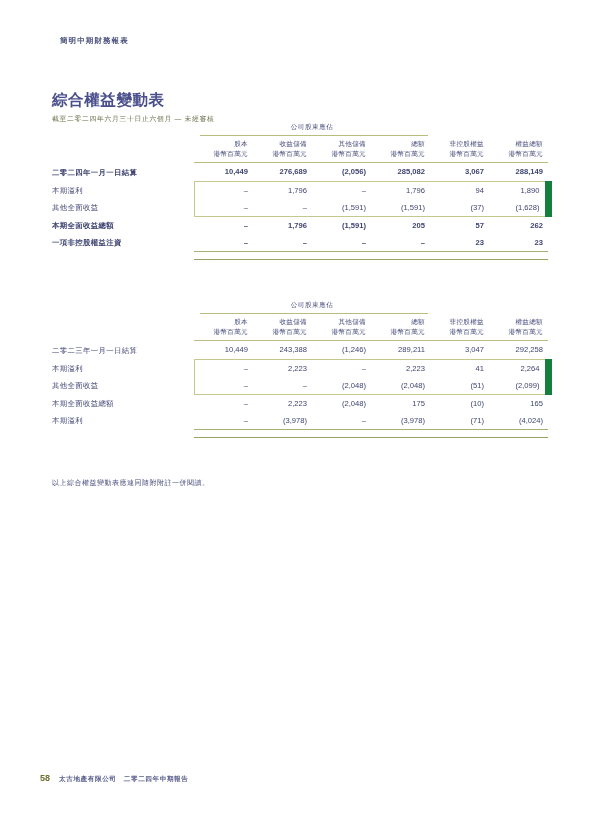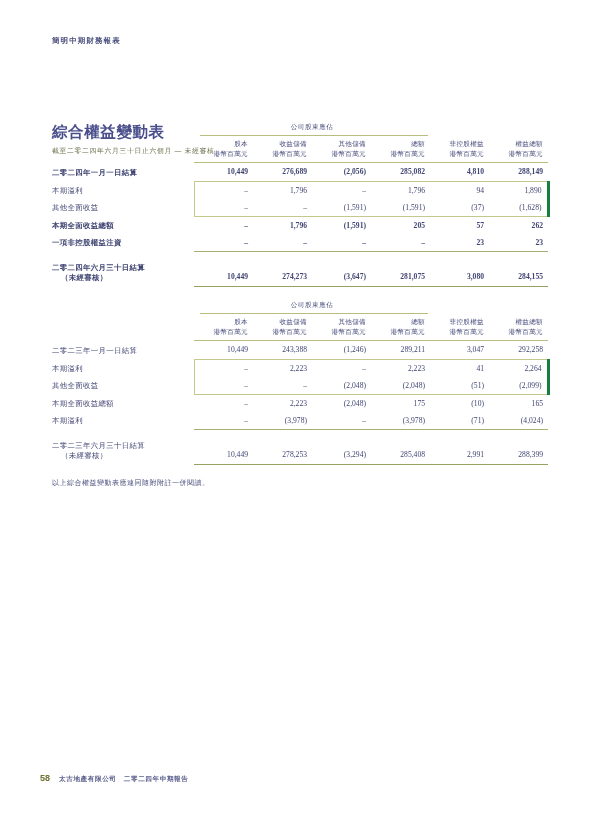--- a/index.html
+++ b/index.html
@@ -18,35 +18,34 @@
   .page {
     position: absolute;
     left: 0; top: 0;
     width: 600px;
     height: 814px;
   }
 
   
   .running-header {
     position: absolute;
-    left: 52px;
+    left: 60px;
     top: 36px;
     font-size: 7.5px;
     letter-spacing: 1.1px;
     color: #4a4f7d;
     font-weight: bold;
   }
 
   
   .title-block {
     position: absolute;
     left: 52px;
     top: 91px;
     width: 500px;
-    margin-top: 32px;
   }
   .doc-title {
     font-size: 15.5px;
     font-weight: bold;
     color: #4a4f8c;
     letter-spacing: 0.6px;
     margin: 0;
     line-height: 1.2;
   }
   .doc-subtitle {
@@ -63,21 +62,20 @@
     left: 52px;
     width: 496px;
   }
   #table-one-wrap { top: 123px; }
   #table-two-wrap { top: 301px; }
 
   table.fin {
     border-collapse: collapse;
     width: 496px;
     table-layout: fixed;
-    font-family: Liberation Serif, serif;
   }
   table.fin col.c-label { width: 142px; }
   table.fin col.c-num   { width: 59px; }
 
   table.fin td, table.fin th {
     padding: 0;
     margin: 0;
     vertical-align: bottom;
   }
 
@@ -136,21 +134,21 @@
   tr.bold-row td { font-weight: bold; }
   tr.bold-row td.lbl { font-weight: bold; }
 
   .lbl .sub-line {
     display: block;
     padding-left: 9px;
   }
 
   
   .boxed-left  { border-left: 1px solid #c5c88d; }
-  .boxed-right { border-right: 3px solid #15803d; }
+  .boxed-right { border-right: 7px solid #15803d; }
   .boxed-top   { border-top: 1px solid #c5c88d; }
   .boxed-bot   { border-bottom: 1px solid #c5c88d; }
 
   .spacer-row td { height: 6px; padding: 0 !important; }
 
   
   .footnote {
     position: absolute;
     left: 52px;
     top: 478px;
@@ -256,21 +254,21 @@
         </tr>
       </thead>
       <tbody>
 
         <tr class="data-row bold-row">
           <td class="lbl">二零二四年一月一日結算</td>
           <td class="num">10,449</td>
           <td class="num">276,689</td>
           <td class="num">(2,056)</td>
           <td class="num">285,082</td>
-          <td class="num">4,810</td>
+          <td class="num">3,067</td>
           <td class="num">288,149</td>
         </tr>
 
         <tr class="data-row">
           <td class="lbl">本期溢利</td>
           <td class="num boxed-left boxed-top">–</td>
           <td class="num boxed-top">1,796</td>
           <td class="num boxed-top">–</td>
           <td class="num boxed-top">1,796</td>
           <td class="num boxed-top">94</td>
@@ -313,32 +311,20 @@
             <td class="rule-mid"></td>
             <td class="rule-mid"></td>
           <td class="rule-mid"></td>
             <td class="rule-mid"></td>
             <td class="rule-mid"></td>
         </tr>
         <tr class="spacer-row">
             <td colspan="7"></td>
           </tr>
 
-        <tr class="data-row bold-row">
-          <td class="lbl">
-            <span>二零二四年六月三十日結算</span>
-            <span class="sub-line">（未經審核）</span>
-          </td>
-          <td class="num">10,449</td>
-          <td class="num">274,273</td>
-          <td class="num">(3,647)</td>
-          <td class="num">281,075</td>
-          <td class="num">3,080</td>
-          <td class="num">284,155</td>
-        </tr>
         <tr class="rule-row">
           <td></td>
           <td class="rule-heavy"></td>
             <td class="rule-heavy"></td>
             <td class="rule-heavy"></td>
           <td class="rule-heavy"></td>
             <td class="rule-heavy"></td>
             <td class="rule-heavy"></td>
         </tr>
       </tbody>
@@ -459,32 +445,20 @@
           <td class="rule-mid"></td>
             <td class="rule-mid"></td>
             <td class="rule-mid"></td>
           <td class="rule-mid"></td>
             <td class="rule-mid"></td>
             <td class="rule-mid"></td>
         </tr>
         <tr class="spacer-row">
             <td colspan="7"></td>
           </tr>
-        <tr class="data-row">
-          <td class="lbl">
-            <span>二零二三年六月三十日結算</span>
-            <span class="sub-line">（未經審核）</span>
-          </td>
-          <td class="num">10,449</td>
-          <td class="num">278,253</td>
-          <td class="num">(3,294)</td>
-          <td class="num">285,408</td>
-          <td class="num">2,991</td>
-          <td class="num">288,399</td>
-        </tr>
         <tr class="rule-row">
           <td></td>
           <td class="rule-heavy"></td>
             <td class="rule-heavy"></td>
             <td class="rule-heavy"></td>
           <td class="rule-heavy"></td>
             <td class="rule-heavy"></td>
             <td class="rule-heavy"></td>
         </tr>
       </tbody>

